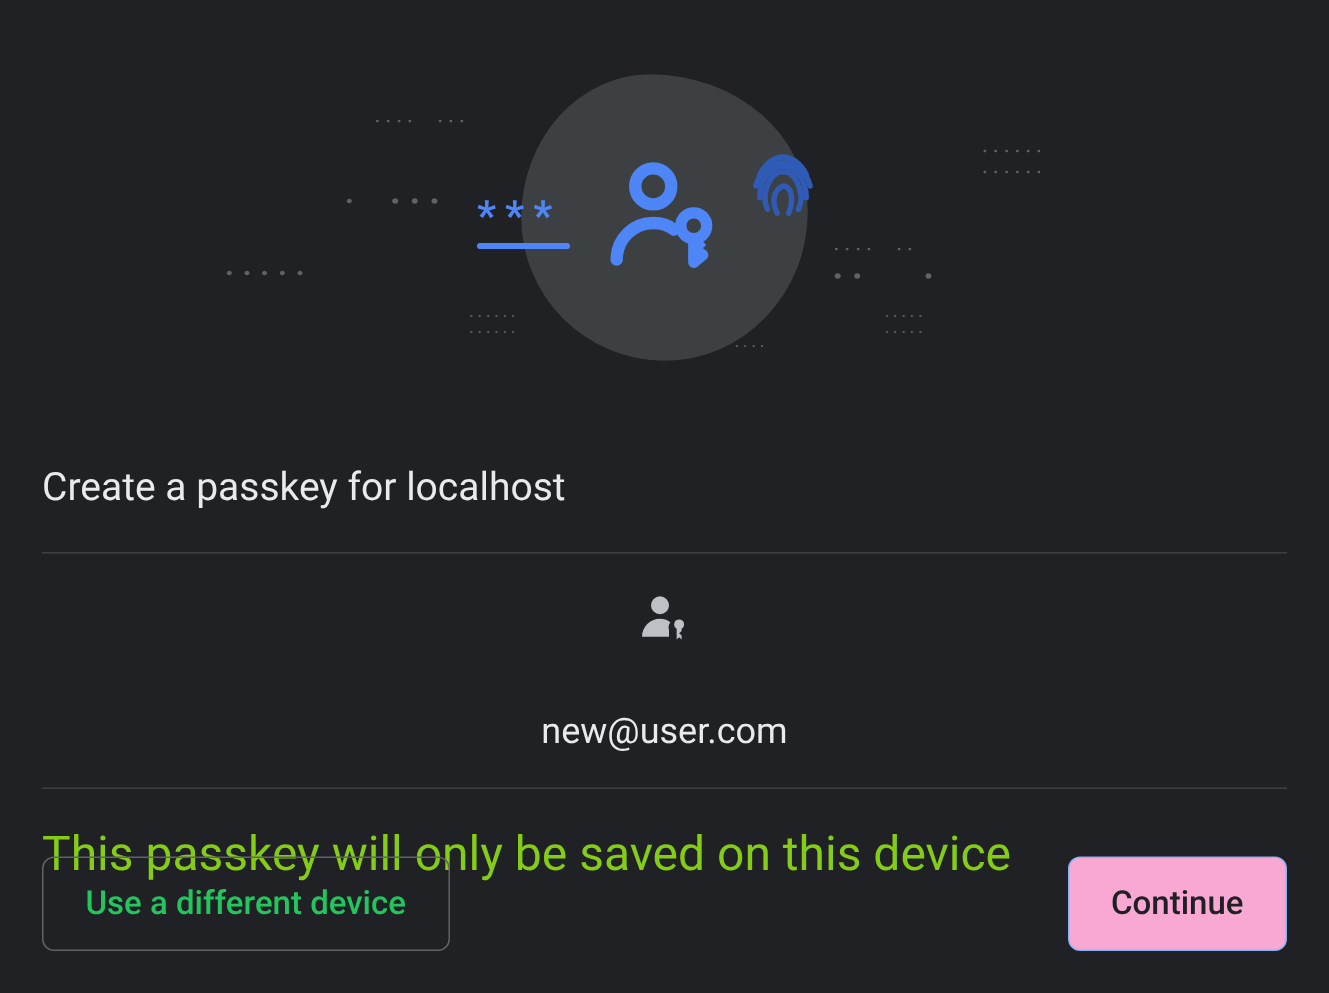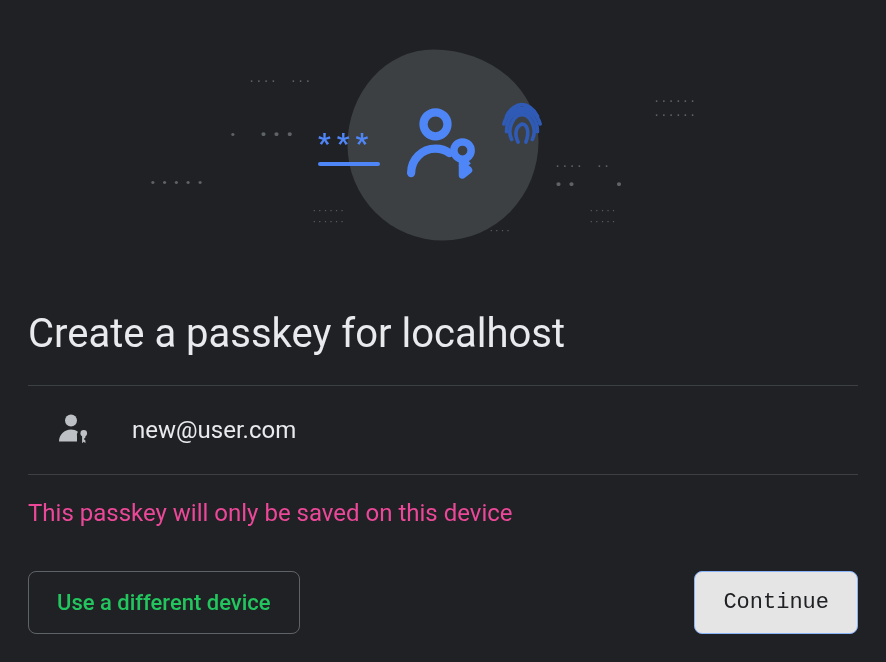--- a/index.html
+++ b/index.html
@@ -79,46 +79,47 @@
       color: #5f6368;
       font-size: 18px;
       letter-spacing: 6px;
       line-height: 1.4;
       font-weight: 900;
       white-space: pre;
     }
     .dots.small { font-size: 10px; letter-spacing: 4px; }
     .dots.xs { font-size: 8px; letter-spacing: 3px; }
     .title {
-      font-size: 40px;
+      font-size: 26px;
       font-weight: 400;
       color: #e8eaed;
       padding: 0 28px;
       margin-top: 40px;
       margin-bottom: 28px;
     }
     .account-row {
       border-top: 1px solid #3c4043;
       border-bottom: 1px solid #3c4043;
       display: flex;
       align-items: center;
       padding: 24px 28px;
       margin: 0 28px;
       gap: 40px;
+      flex-direction: column;
     }
     .account-icon {
       flex-shrink: 0;
     }
     .account-email {
       font-size: 24px;
       color: #e8eaed;
     }
     .note {
-      font-size: 24px;
-      color: #ec4899;
+      font-size: 32px;
+      color: #84cc16;
       padding: 24px 28px 0 28px;
     }
     .button-row {
       position: absolute;
       bottom: 28px;
       left: 28px;
       right: 28px;
       display: flex;
       align-items: center;
       gap: 16px;
@@ -129,24 +130,23 @@
       font-weight: 500;
       padding: 18px 28px;
       border-radius: 8px;
       cursor: pointer;
       border: 1px solid #5f6368;
       background: transparent;
       color: #22c55e;
       font-family: inherit;
     }
     .btn.primary {
-      background: #e5e5e5;
+      background: #f9a8d4;
       color: #202124;
       border-color: #8ab4f8;
-      font-family: Liberation Mono, monospace;
     }
   </style>
 </head>
 <body>
 
 <div class="illustration">
   <div class="blob"></div>
 
   <div class="dots" style="left:150px; top:150px;">·····</div>
   <div class="dots" style="left:230px; top:102px;">·</div>

